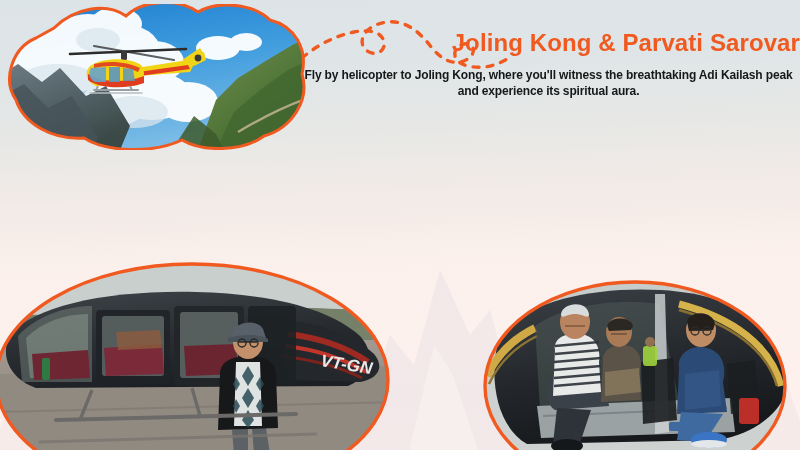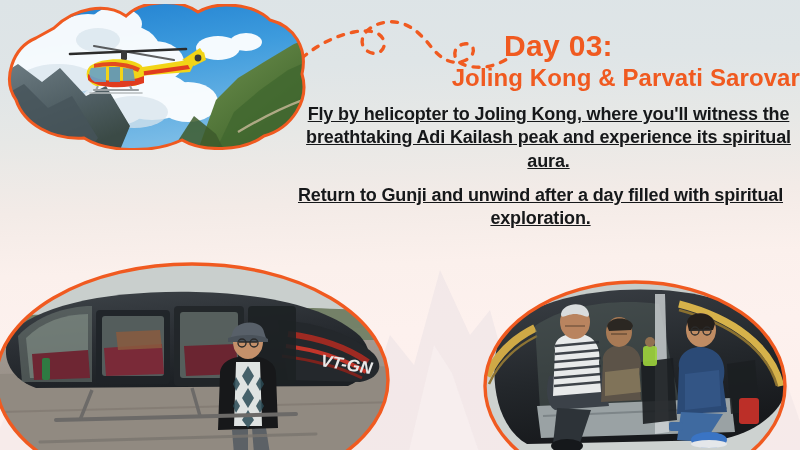--- a/index.html
+++ b/index.html
@@ -72,27 +72,26 @@
     font-size: 24px;
     font-weight: bold;
     color: #f05a20;
     letter-spacing: .1px;
     line-height: 1.1;
     margin: 0 0 12px 0;
     padding-left: 40px;
     text-align: right;
   }
   .para {
-    font-size: 18px;
+    font-size: 12px;
     font-weight: bold;
     color: #16181a;
     line-height: 1.3;
     margin: 0 17px 11px 0;
     letter-spacing: -0.15px;
-    text-decoration: underline;
   }
   #p1 { padding-left: 42px; width: 503px; }
   #p2 { padding-left: 14px; width: 531px; }
   #p3 { padding-left: 26px; width: 519px; }
   #p4 { padding-left: 26px; width: 519px; margin-bottom: 0; }
 </style>
 </head>
 <body>
 
 <div id="card">
@@ -427,20 +426,18 @@
           <rect x="160" y="66" width="14" height="20" fill="#9ed43c" rx="3"></rect>
           <circle cx="167" cy="62" r="5" fill="#9a7552"></circle>
         </g>
       </g>
 
       <ellipse cx="152" cy="106" rx="150" ry="104" fill="none" stroke="#f05a20" stroke-width="3.4"></ellipse>
     </svg>
   </div>
 
   <div id="text-col">
-    <h1 id="title-day">Day 03:</h1>
     <h2 id="title-sub">Joling Kong &amp; Parvati Sarovar</h2>
 
     <p class="para" id="p1">Fly by helicopter to Joling Kong, where you'll witness the breathtaking Adi Kailash peak and experience its spiritual aura.</p>
-    <p class="para" id="p3">Return to Gunji and unwind after a day filled with spiritual exploration.</p>
   </div>
 
 </div>
 
 </body></html>

